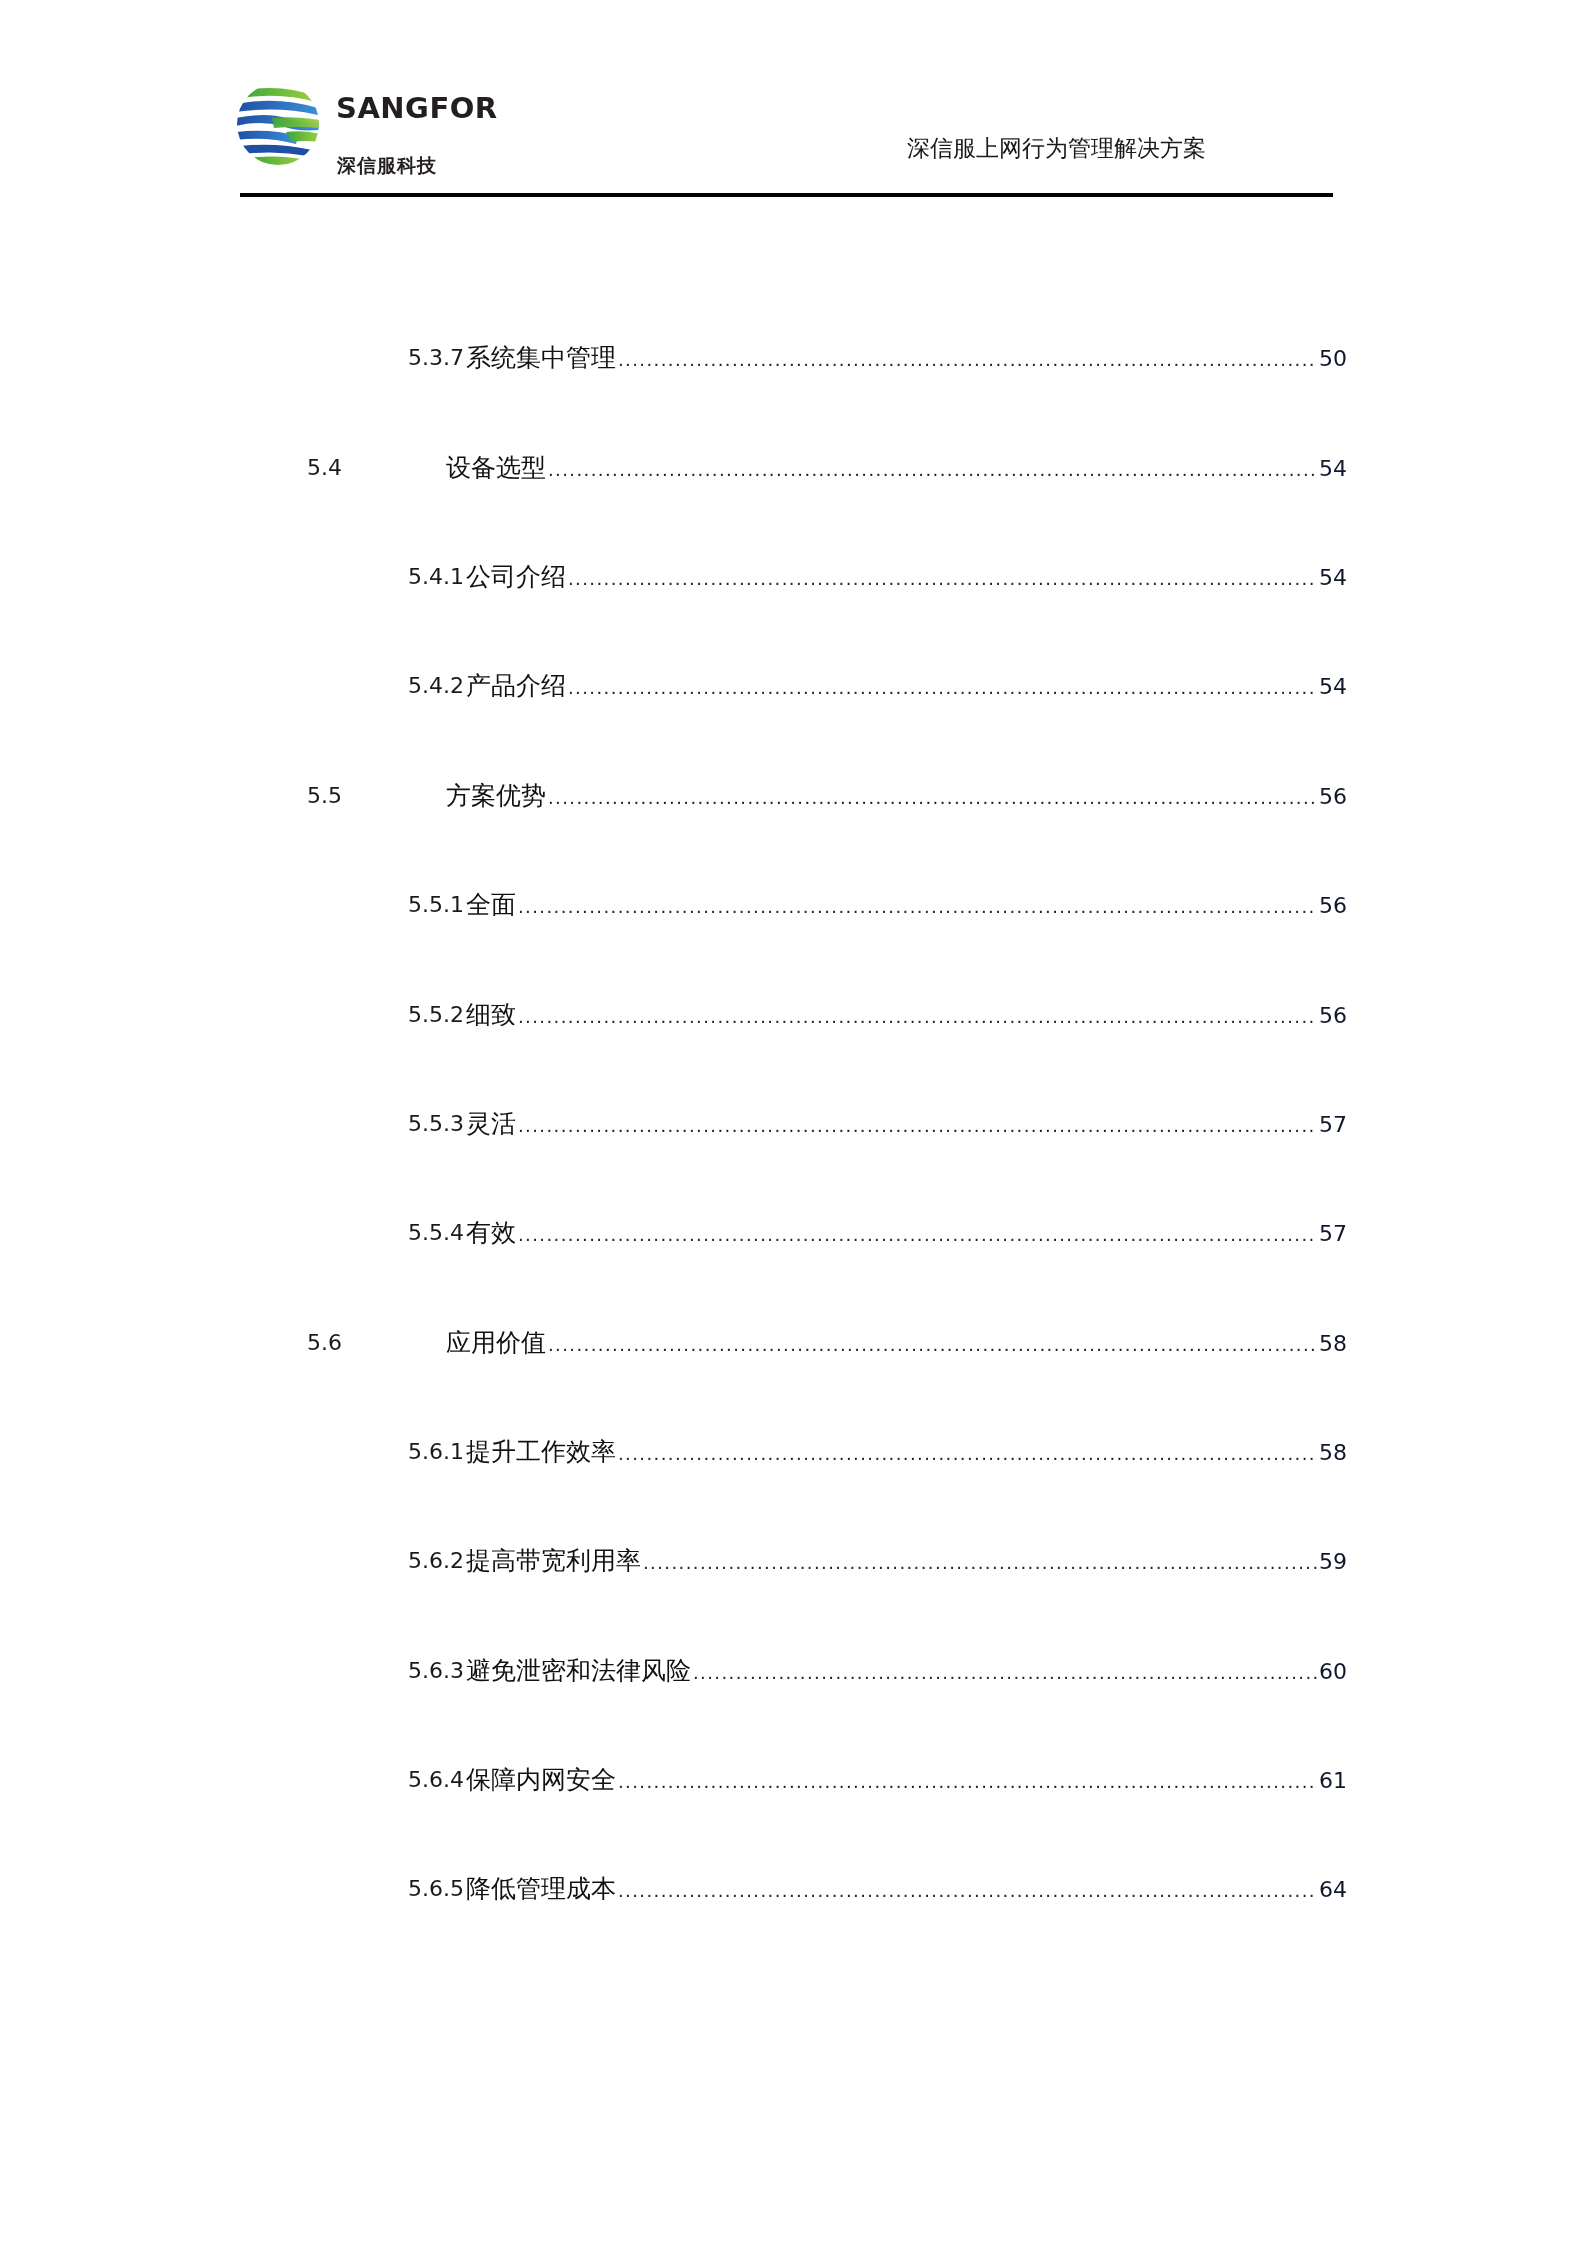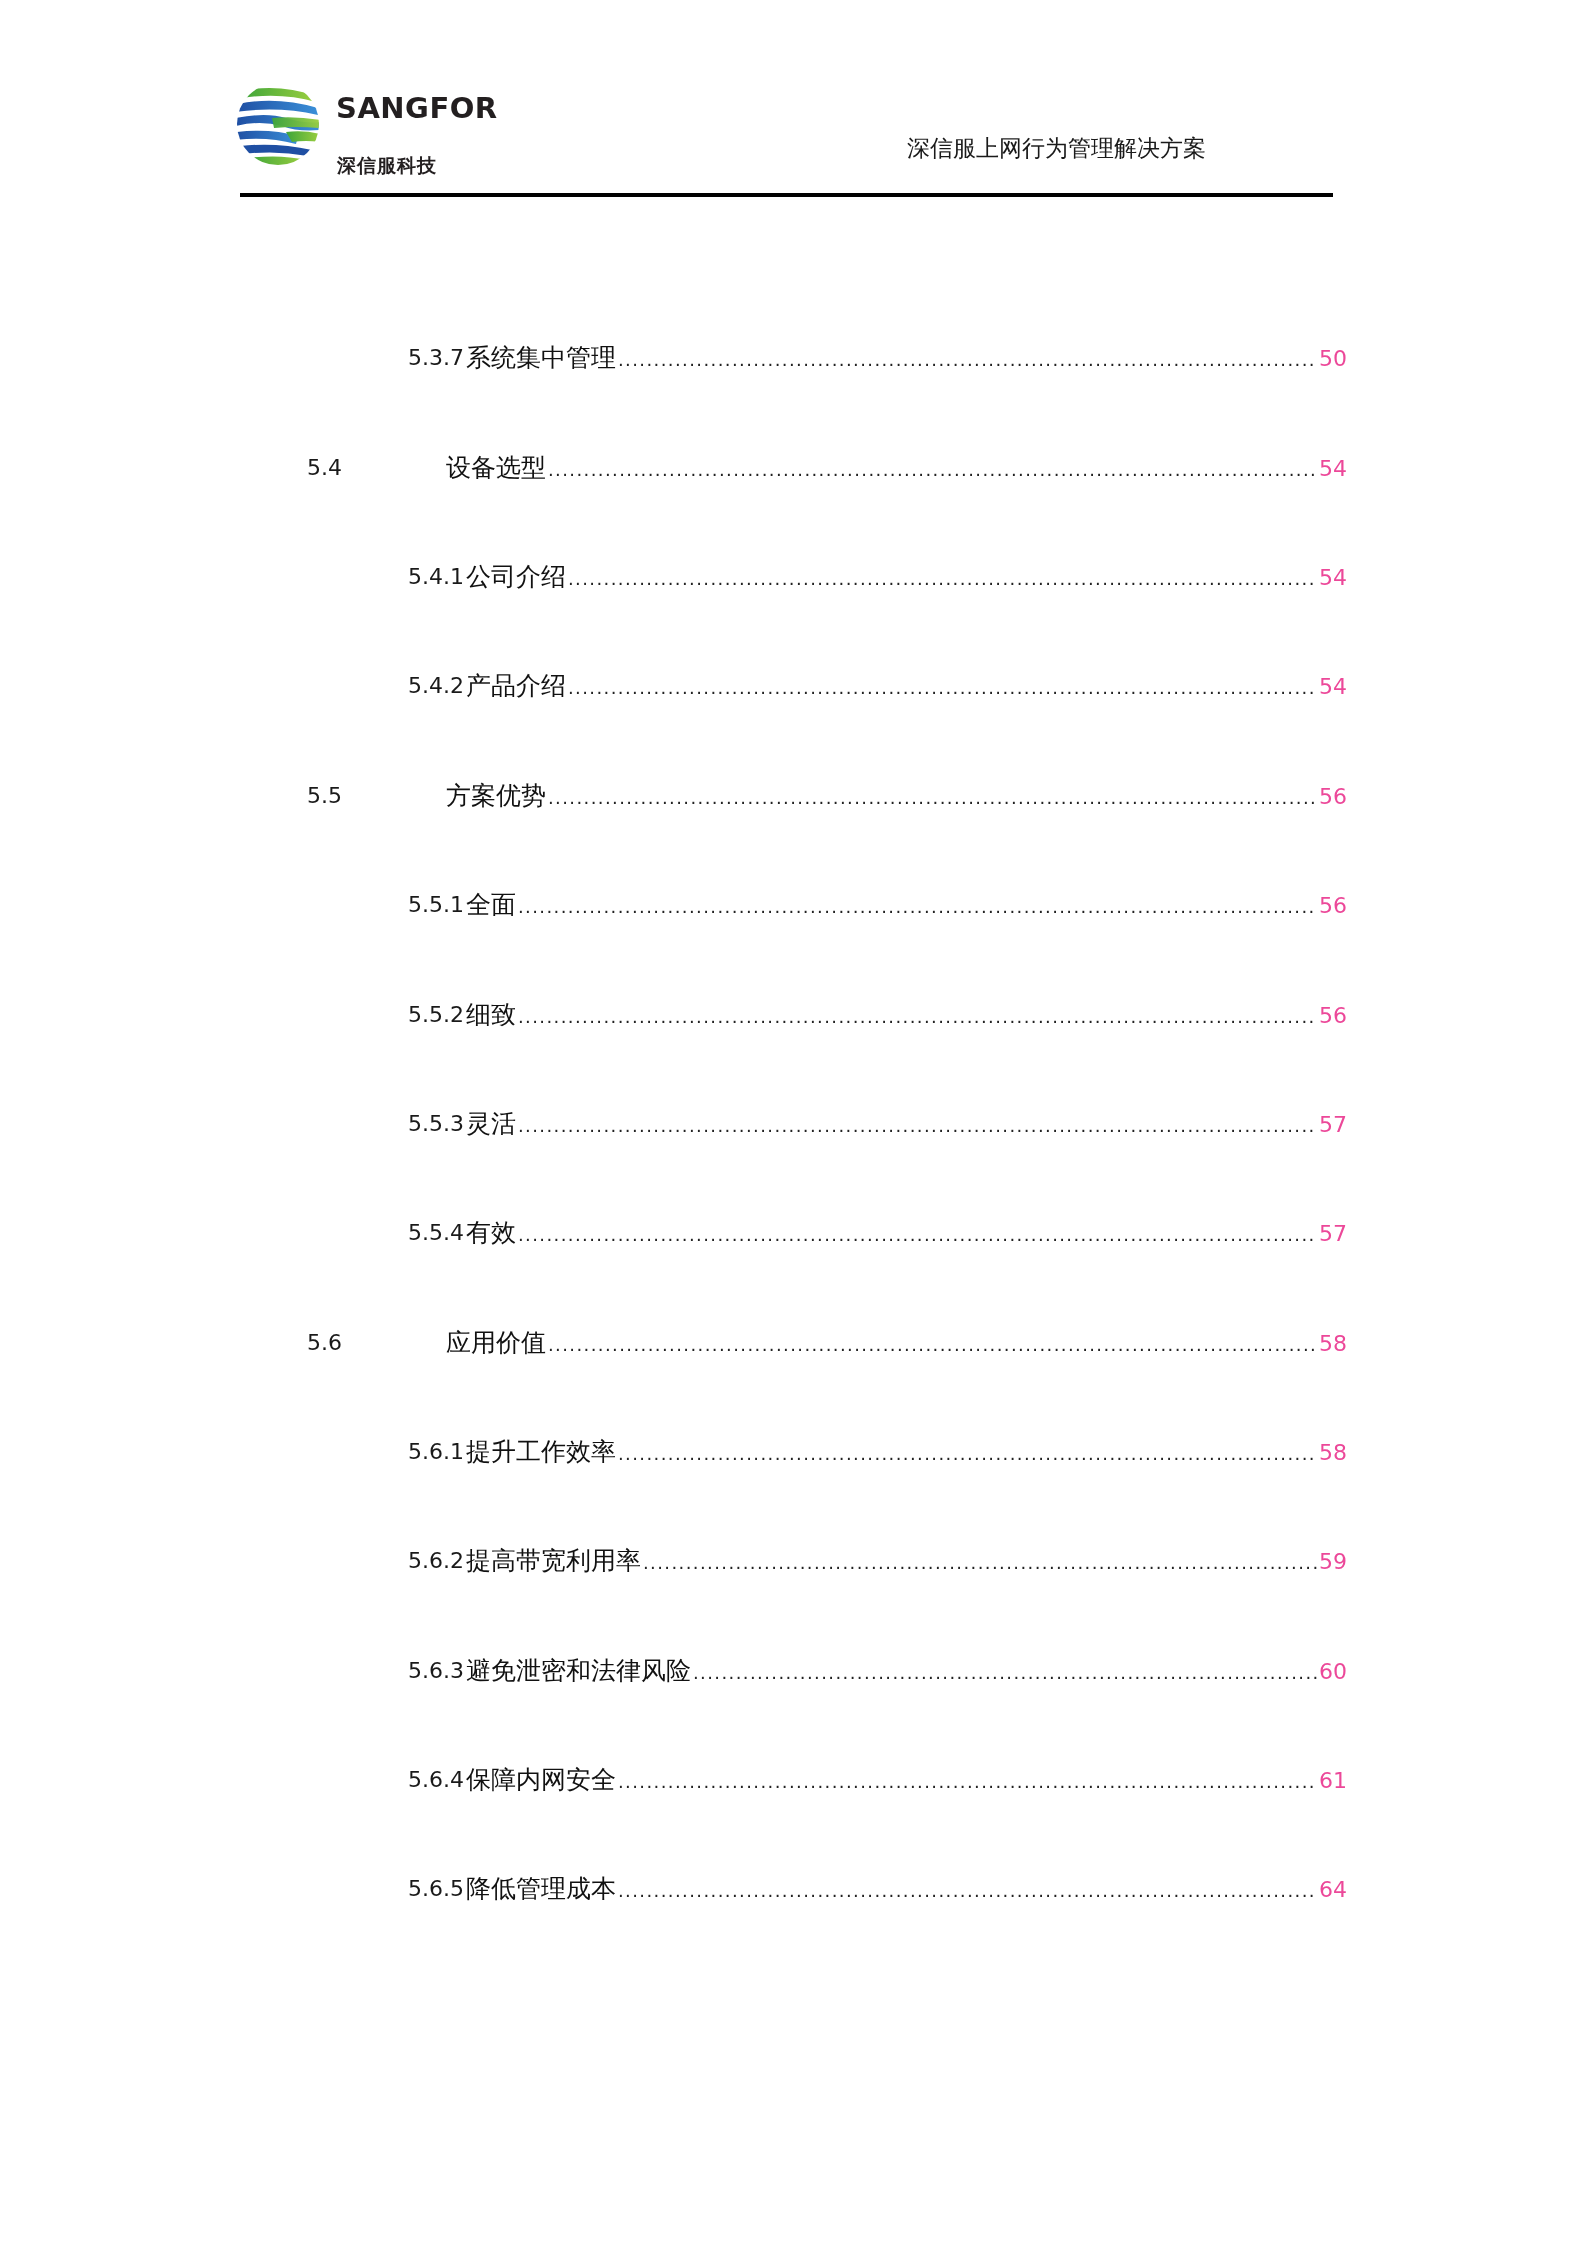--- a/index.html
+++ b/index.html
@@ -115,21 +115,21 @@
       overflow: hidden;
       white-space: nowrap;
       font-size: 18px;
       letter-spacing: 1.4px;
       color: #222222;
       margin: 0 2px;
     }
     .toc-page {
       font-size: 22px;
       flex: 0 0 auto;
-      color: #ec4899;
+      color: #0f172a;
     }
     .lvl2 .toc-num { left: 307px; }
     .lvl2 .toc-line { left: 410px; margin-left: 36px; }
     .lvl3 .toc-num { left: 366px; margin-left: 42px; }
     .lvl3 .toc-line { left: 466px; }
   </style>
 </head>
 <body>
 
 <div class="header">

